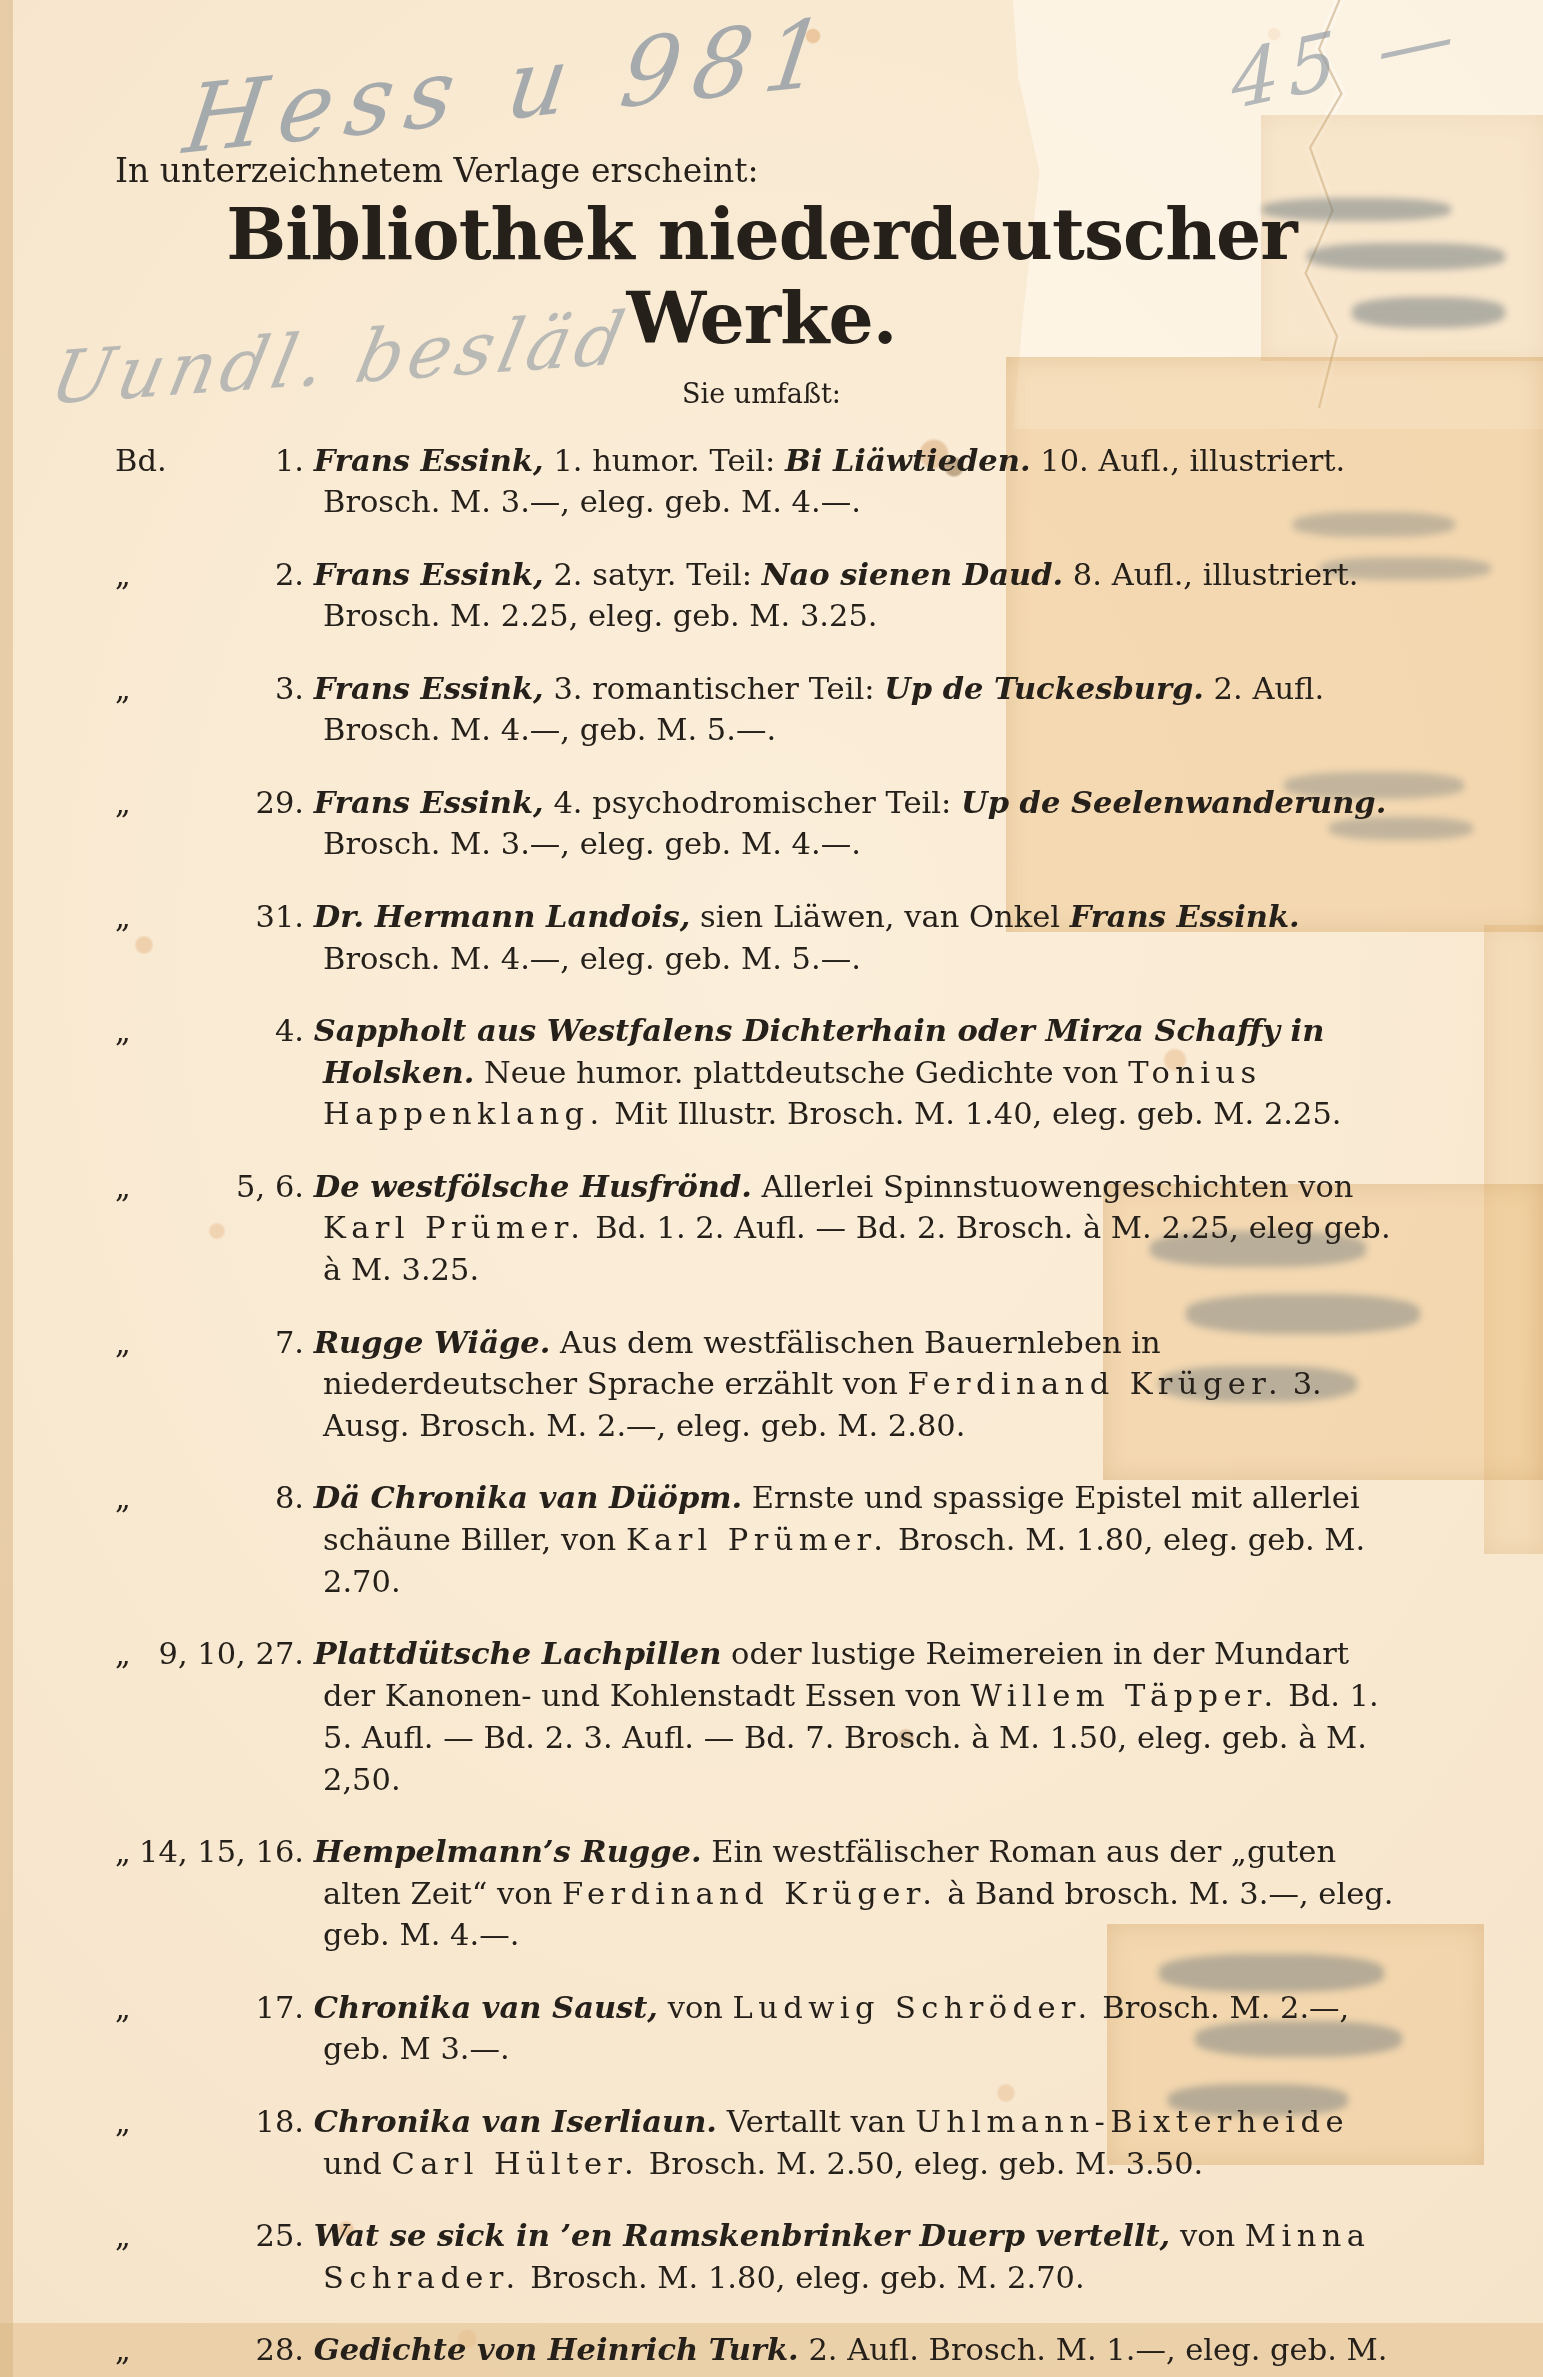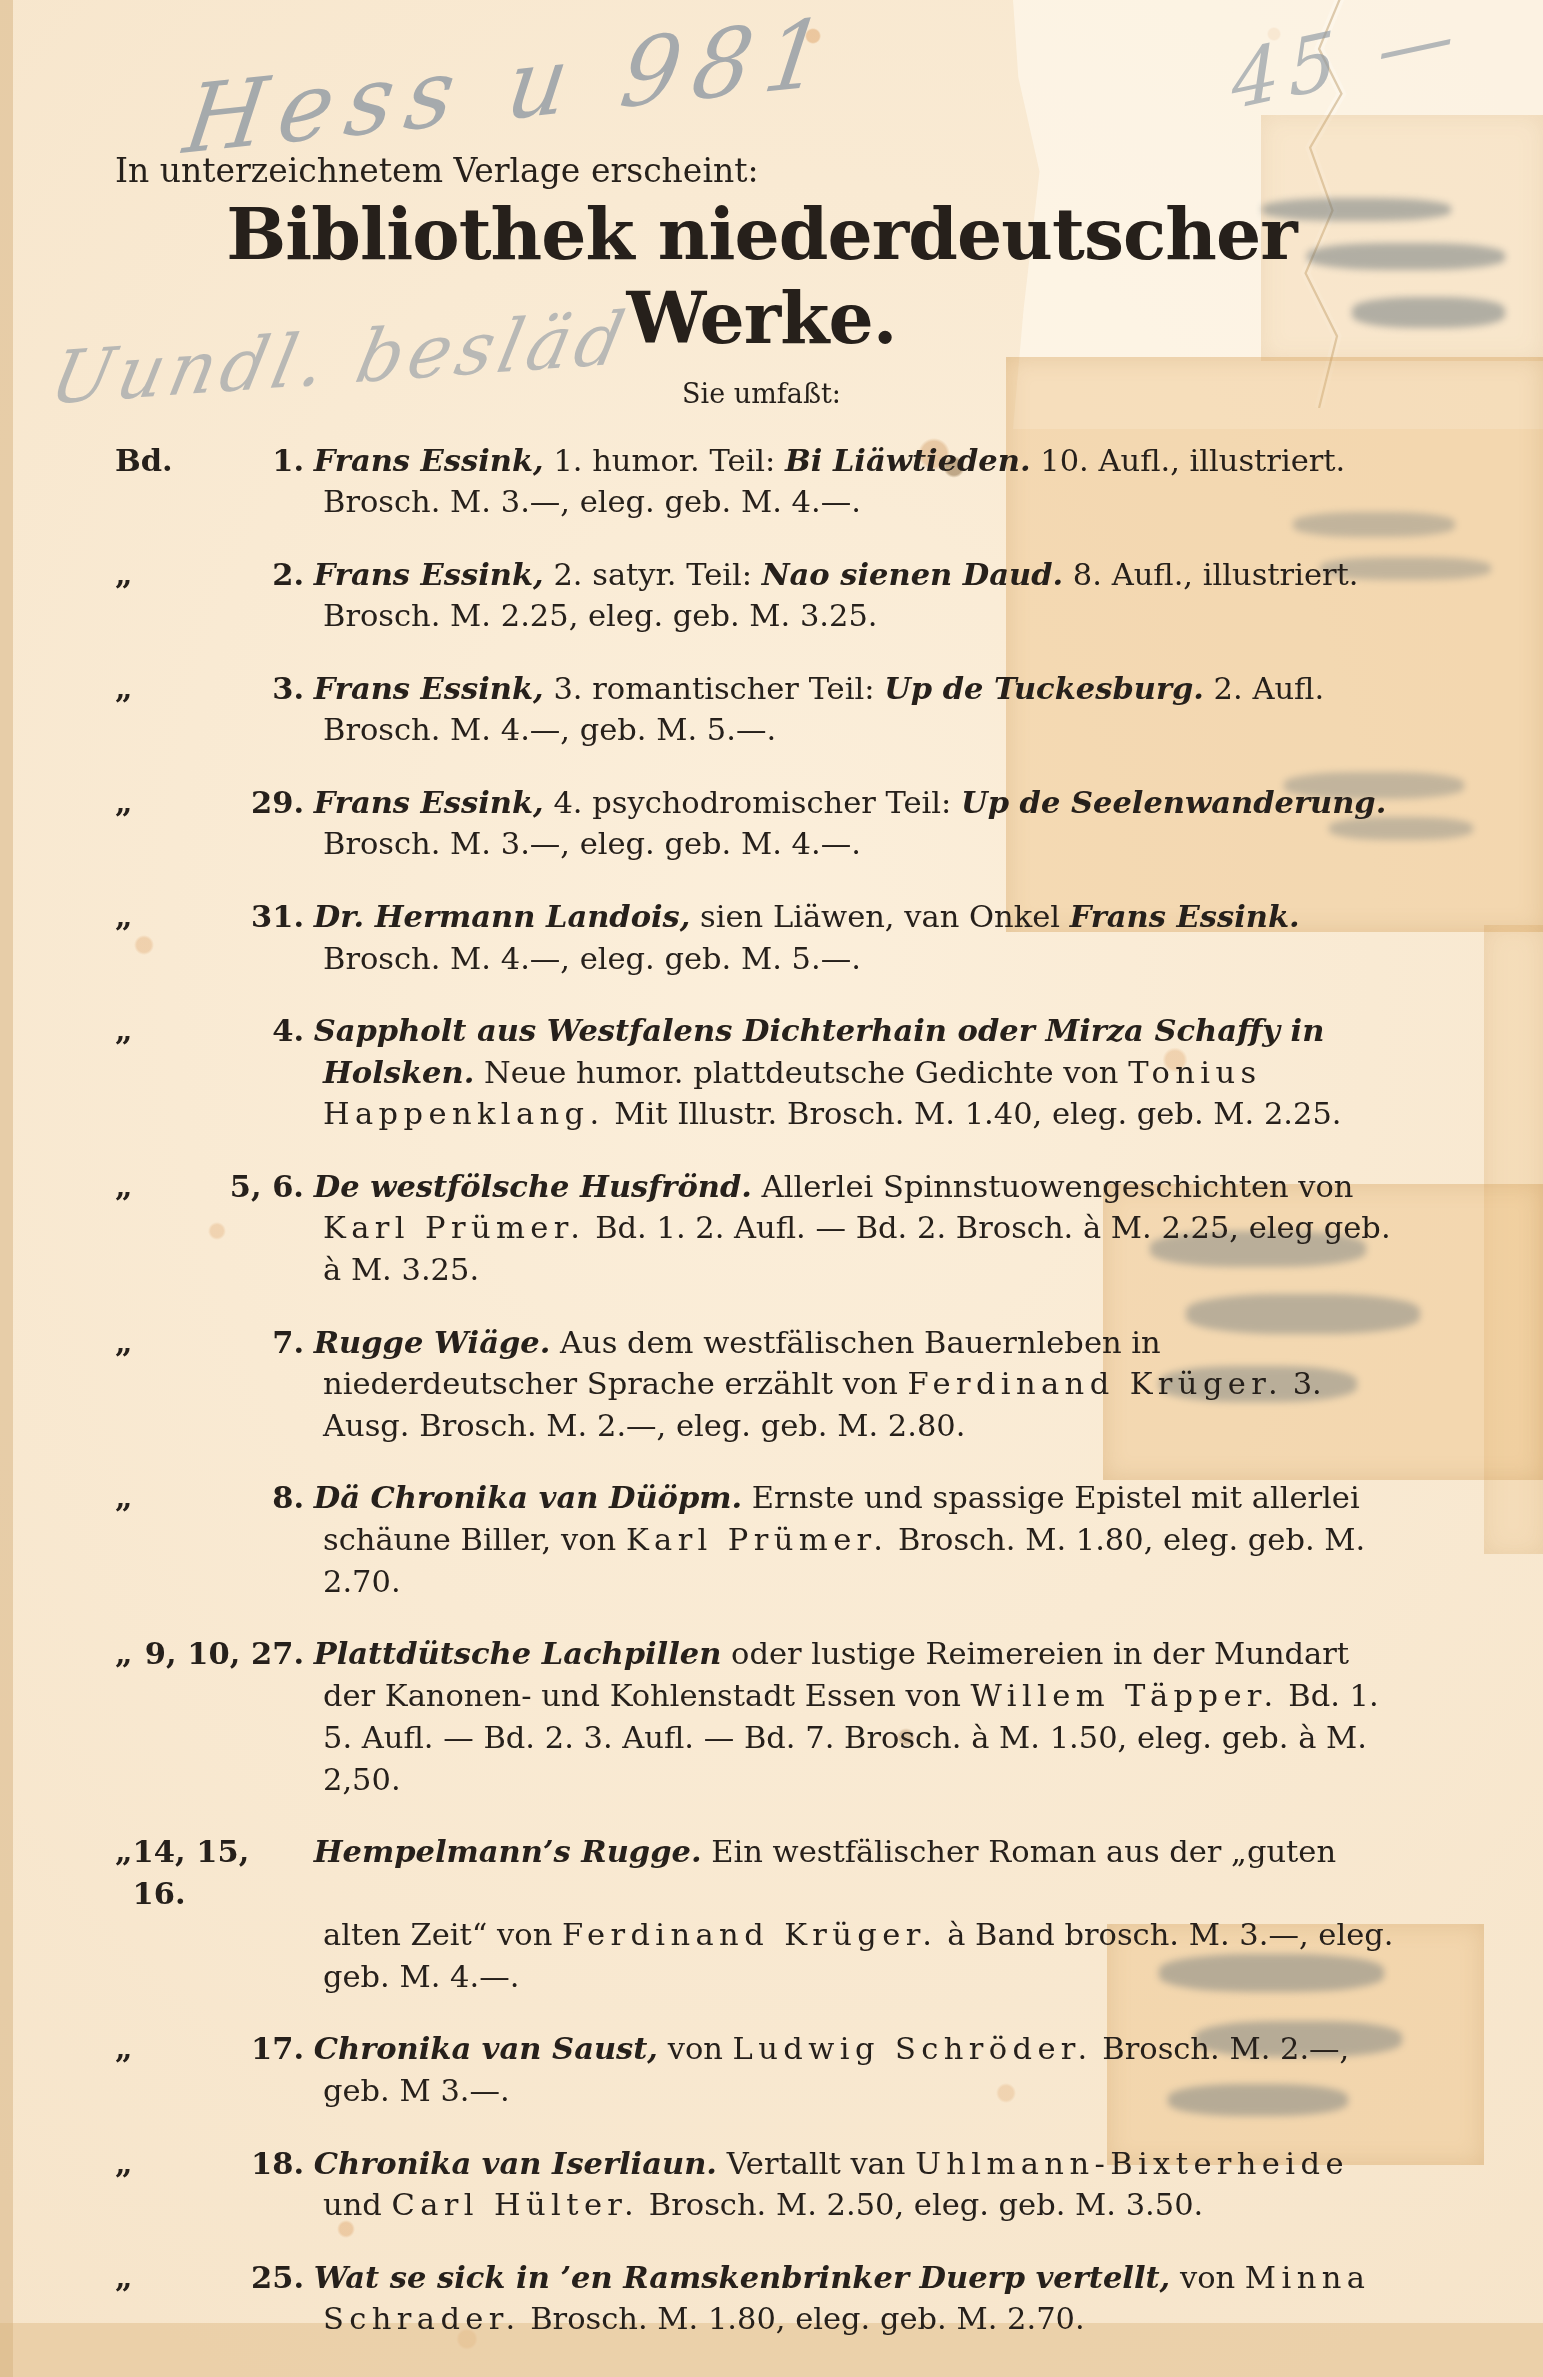--- a/index.html
+++ b/index.html
@@ -49,21 +49,21 @@
   .pencil-price{left:1229px;top:12.6px;font-size:77px;letter-spacing:9px;transform:rotate(-12deg) skewX(-10deg);opacity:.65;}
   .pencil-note{left:52px;top:316px;font-size:72px;letter-spacing:5.4px;transform:rotate(-4deg) skewX(-16deg);opacity:.6;}
 
   
   .sheet{position:relative;padding:0 135px 0 115px;}
   .intro{margin:151px 0 0;text-align:left;font-size:33px;}
   .main-title{margin:2px 0 0;text-align:center;font-size:71px;font-weight:bold;letter-spacing:-0.9px;}
   .subtitle{margin:18px 0 0;text-align:center;font-size:27px;}
   .entries{margin-top:12.6px;font-size:30.5px;line-height:1.37;}
   .entry{padding-left:208px;text-indent:-208px;margin-bottom:8px;}
-  .entry-label{display:inline-flex;width:189px;justify-content:space-between;text-indent:0;font-weight:bold;}
+  .entry-label{display:inline-flex;width:189px;justify-content:space-between;text-indent:0;}
   .seg-b{font-weight:bold;font-style:italic;}
   .seg-sp{letter-spacing:5.4px;}
 </style>
 </head>
 <body>
 
 <div class="page">
 
   <div class="corner-light"></div>
   <svg class="tear" viewBox="0 0 180 460" xmlns="http://www.w3.org/2000/svg">

